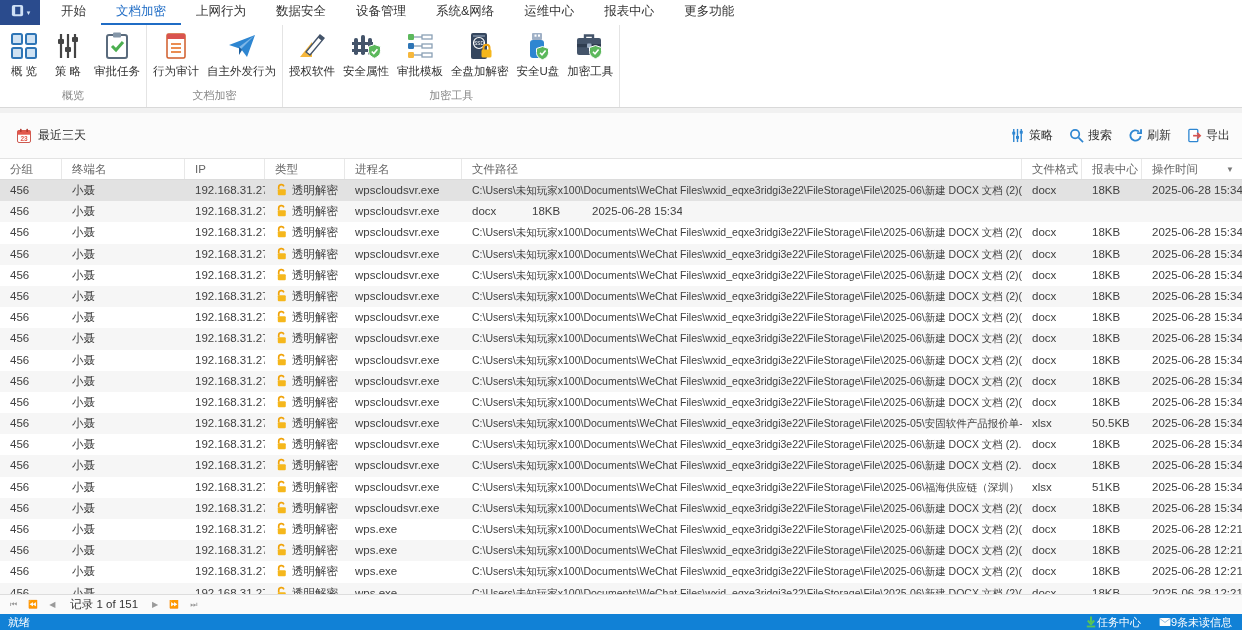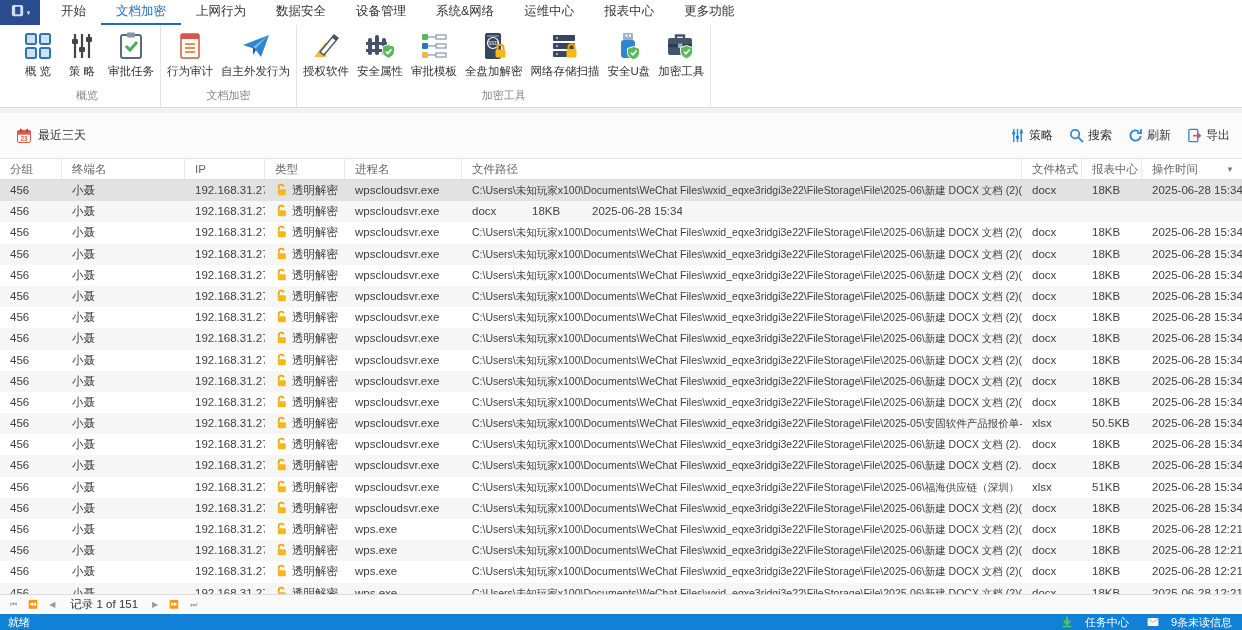--- a/index.html
+++ b/index.html
@@ -9,21 +9,21 @@
 
   
   .menubar { height:25px; display:flex; align-items:stretch; background:#fff; flex:0 0 auto; }
   .app-btn { width:40px; background:#2a4b8d; display:flex; align-items:center; justify-content:center; gap:2px; cursor:pointer; }
   .app-btn .caret { color:#cfe0f5; font-size:7px; }
   .tabs { display:flex; align-items:stretch; margin-left:6px; }
   .tab { padding:0 15px; font-size:12.5px; line-height:23px; color:#333; cursor:pointer; border-bottom:2px solid transparent; }
   .tab.active { color:#1f6cc5; border-bottom-color:#1f6cc5; }
 
   
-  .ribbon { height:83px; background:#fff; border-bottom:1px solid #d9d9d9; display:flex; align-items:stretch; padding-left:14px; flex:0 0 auto; }
+  .ribbon { height:83px; background:#fff; border-bottom:1px solid #d9d9d9; display:flex; align-items:stretch; padding-left:0; flex:0 0 auto; }
   .rgroup { display:flex; flex-direction:column; border-right:1px solid #e4e4e4; padding:3px 2px 0 2px; }
   .ritems { display:flex; flex:1; align-items:flex-start; }
   .ritem { display:flex; flex-direction:column; align-items:center; padding:3px 4px 2px; cursor:pointer; border-radius:2px; min-width:44px; }
   .ritem.sel { background:#cde6f7; }
   .ritem .ric { width:30px; height:30px; display:block; margin-bottom:3px; }
   .ritem .ric svg { width:30px; height:30px; display:block; }
   .rlabel { font-size:11.5px; color:#333; white-space:nowrap; }
   .glabel { text-align:center; font-size:11px; color:#888; padding:2px 0 4px; }
 
   
@@ -51,21 +51,21 @@
   .td .lk svg { width:13px; height:13px; }
 
   
   .pagebar { height:20px; background:#fafafa; border-top:1px solid #ddd; display:flex; align-items:center; padding-left:8px; gap:6px; font-size:11.5px; color:#444; flex:0 0 auto; }
   .pnav { color:#9a9a9a; font-size:8px; cursor:pointer; padding:0 2px; letter-spacing:1px; }
   .ptext { margin:16px 6px; color:#333; }
 
   
   .statusbar { height:16px; background:#1181d6; color:#fff; display:flex; align-items:center; justify-content:space-between; padding:0 10px 0 8px; font-size:11px; flex:0 0 auto; }
   .sb-right { display:flex; align-items:center; gap:18px; }
-  .sb-item { display:flex; align-items:center; gap:12px; cursor:pointer; }
+  .sb-item { display:flex; align-items:center; gap:0; cursor:pointer; }
   .sb-item .ic svg { width:12px; height:12px; display:block; }
 </style>
 </head>
 <body>
 
 <div class="app">
 
   <div class="menubar">
     <div class="app-btn">
       <span class="ic"><svg width="15" height="15" viewBox="0 0 16 16">
@@ -213,39 +213,20 @@
               <svg viewBox="0 0 30 30">
                 <rect x="6" y="2" width="16" height="26" rx="2" fill="#35465e"></rect>
                 <line x1="8" y1="5" x2="20" y2="5" stroke="#9fb0c6" stroke-width="1"></line>
                 <circle cx="14" cy="12" r="5.5" fill="none" stroke="#fff" stroke-width="1.2"></circle>
                 <text x="14" y="13.8" font-size="4.6" fill="#fff" text-anchor="middle" font-family="sans-serif">SSD</text>
                 <path d="M18.5 19 v-2.2 a3 3 0 0 1 6 0 V19" fill="none" stroke="#f0a30a" stroke-width="2"></path>
                 <rect x="16.5" y="18.5" width="10" height="8" rx="1.5" fill="#f5b71c"></rect>
               </svg>
             </span>
             <div class="rlabel">全盘加解密</div>
-          </div>
-          <div class="ritem">
-            <span class="ric">
-              <svg viewBox="0 0 30 30">
-                <g fill="#35465e">
-                  <rect x="3" y="4" width="22" height="6" rx="1"></rect>
-                  <rect x="3" y="12" width="22" height="6" rx="1"></rect>
-                  <rect x="3" y="20" width="22" height="6" rx="1"></rect>
-                </g>
-                <g fill="#9fb0c6">
-                  <circle cx="7" cy="7" r="1.2"></circle>
-                  <circle cx="7" cy="15" r="1.2"></circle>
-                  <circle cx="7" cy="23" r="1.2"></circle>
-                </g>
-                <path d="M18.5 18.5 v-2.2 a3 3 0 0 1 6 0 V18.5" fill="none" stroke="#f0a30a" stroke-width="2"></path>
-                <rect x="16.5" y="18" width="10" height="8.5" rx="1.5" fill="#f5b71c"></rect>
-              </svg>
-            </span>
-            <div class="rlabel">网络存储扫描</div>
           </div>
           <div class="ritem">
             <span class="ric">
               <svg viewBox="0 0 30 30">
                 <rect x="9" y="2" width="10" height="7" rx="1" fill="#9fb0c6"></rect>
                 <rect x="11.5" y="3.5" width="2" height="2.2" fill="#fff"></rect>
                 <rect x="15" y="3.5" width="2" height="2.2" fill="#fff"></rect>
                 <rect x="7" y="9" width="14" height="18" rx="3" fill="#2e86d1"></rect>
                 <path d="M19.5 15.5 l6 2 v4 c0 3.6-2.3 5.8-6 7.2 c-3.7-1.4-6-3.6-6-7.2 v-4 Z" fill="#5cb85c" stroke="#fff" stroke-width="1"></path>
                 <path d="M17 21.8 l2 2 3.6-4.2" stroke="#fff" stroke-width="1.6" fill="none"></path>

